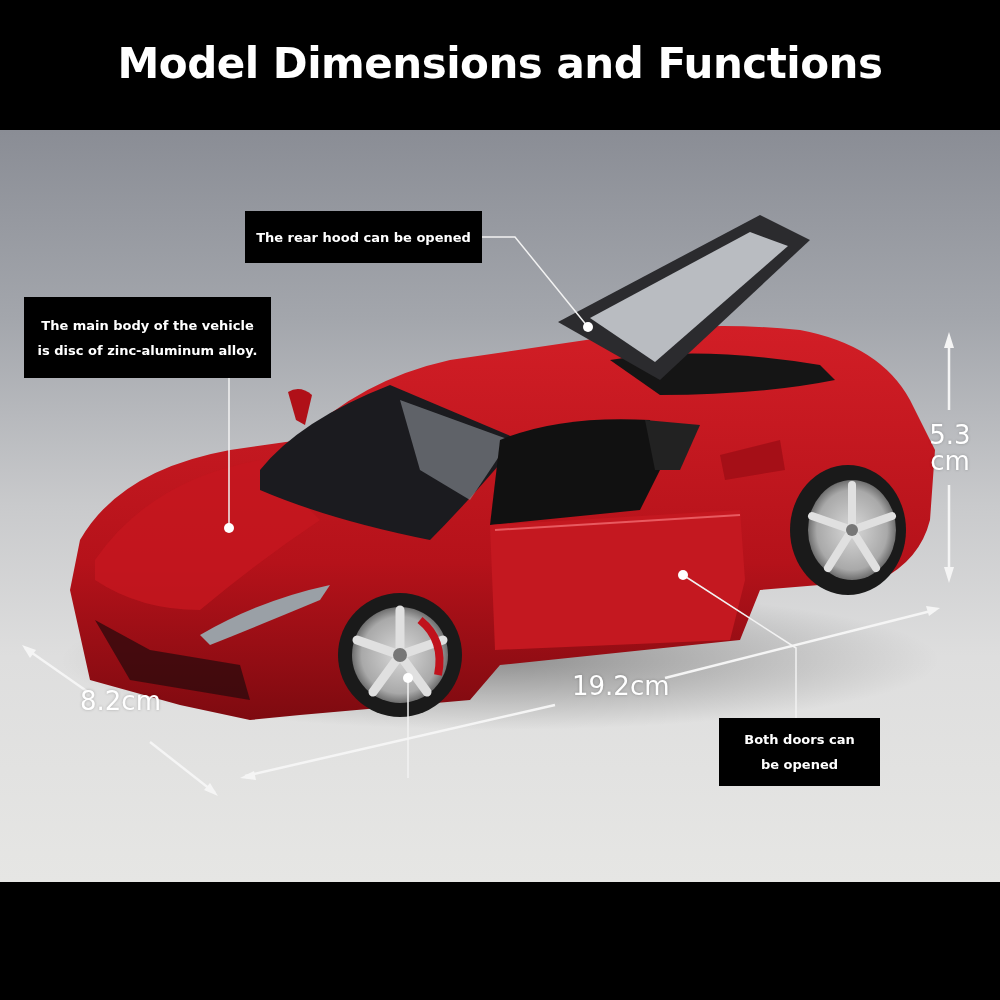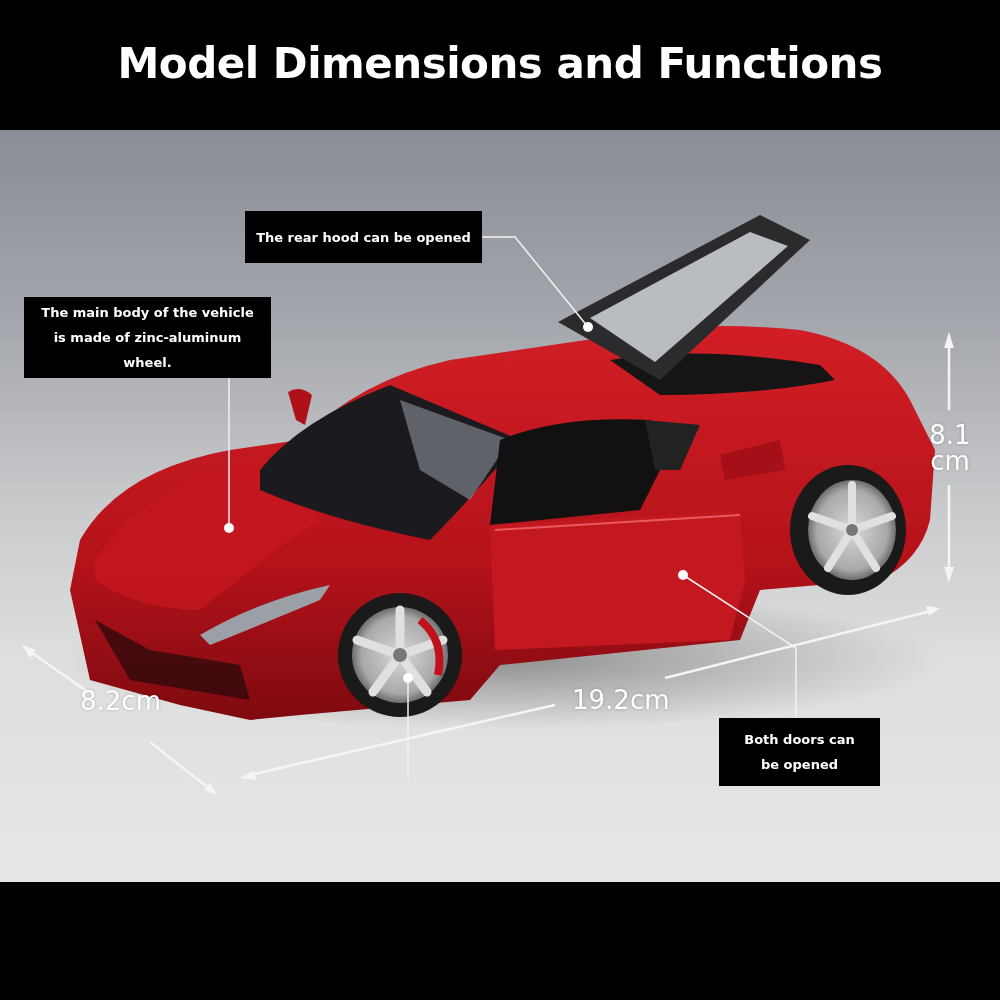--- a/index.html
+++ b/index.html
@@ -117,24 +117,24 @@
       <polygon points="218,796 204,790 210,783" stroke="none"></polygon>
 
       <line x1="245" y1="776" x2="555" y2="705"></line>
       <polygon points="240,778 254,771 256,780" stroke="none"></polygon>
       <line x1="665" y1="678" x2="935" y2="610"></line>
       <polygon points="940,608 926,606 929,616" stroke="none"></polygon>
     </g>
   </svg>
 
   <div class="dim" style="left:80px; top:558px;">8.2cm</div>
-  <div class="dim" style="left:572px; top:557px;">19.2cm</div>
+  <div class="dim" style="left:572px; top:543px;">19.2cm</div>
   <div class="dim" style="left:928px; top:292px; text-align:center; width:44px;">
-    <div>8.1</div>
+    <div>5.3</div>
     <div>cm</div>
   </div>
 
   <div class="callout" style="left:245px; top:81px; width:237px; height:52px;">The rear hood can be opened</div>
-  <div class="callout" style="left:24px; top:167px; width:247px; height:81px; padding:0 10px;">The main body of the vehicle is made of zinc-aluminum wheel.</div>
+  <div class="callout" style="left:24px; top:167px; width:247px; height:81px; padding:0 10px;">The main body of the vehicle is disc of zinc-aluminum alloy.</div>
   <div class="callout" style="left:719px; top:588px; width:161px; height:68px; padding:0 14px;">Both doors can be opened</div>
 </div>
 
 <div class="footer"></div>
 
 </body></html>

